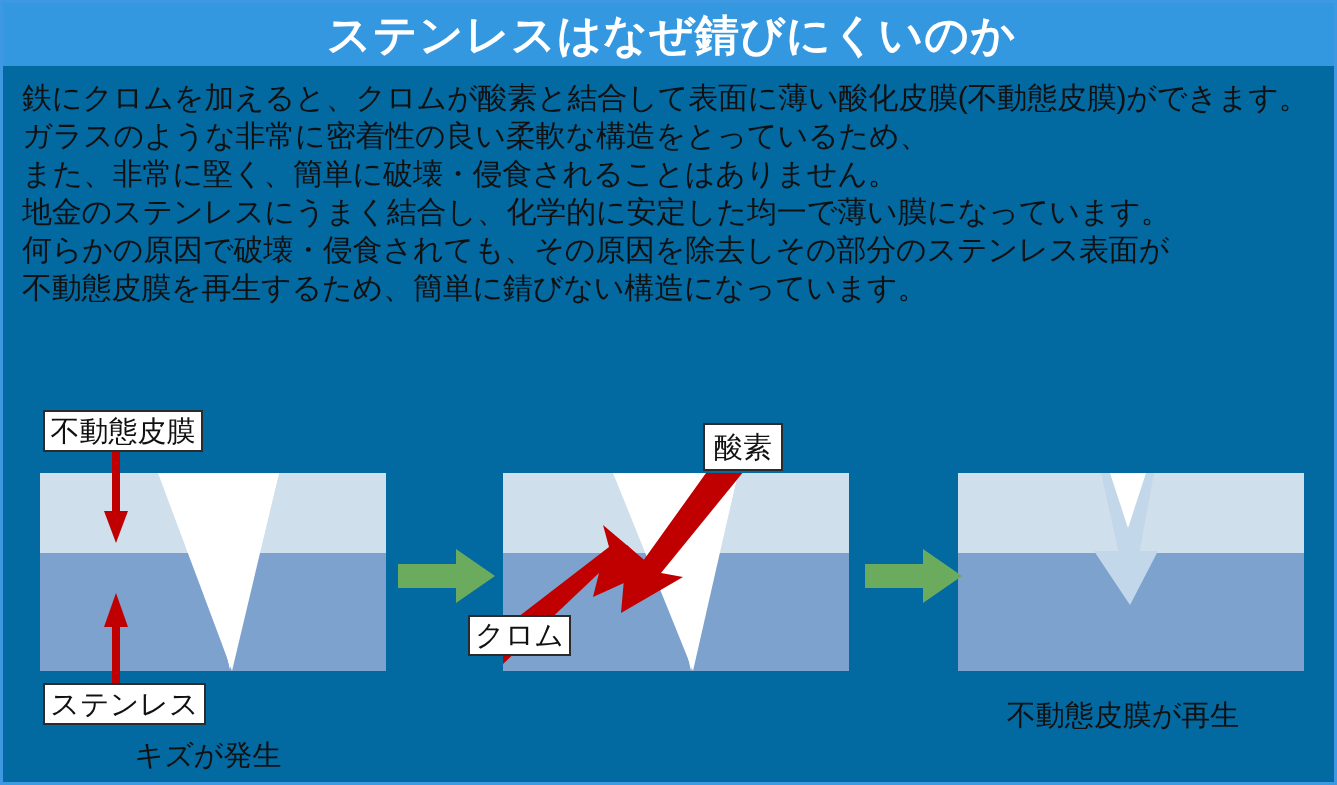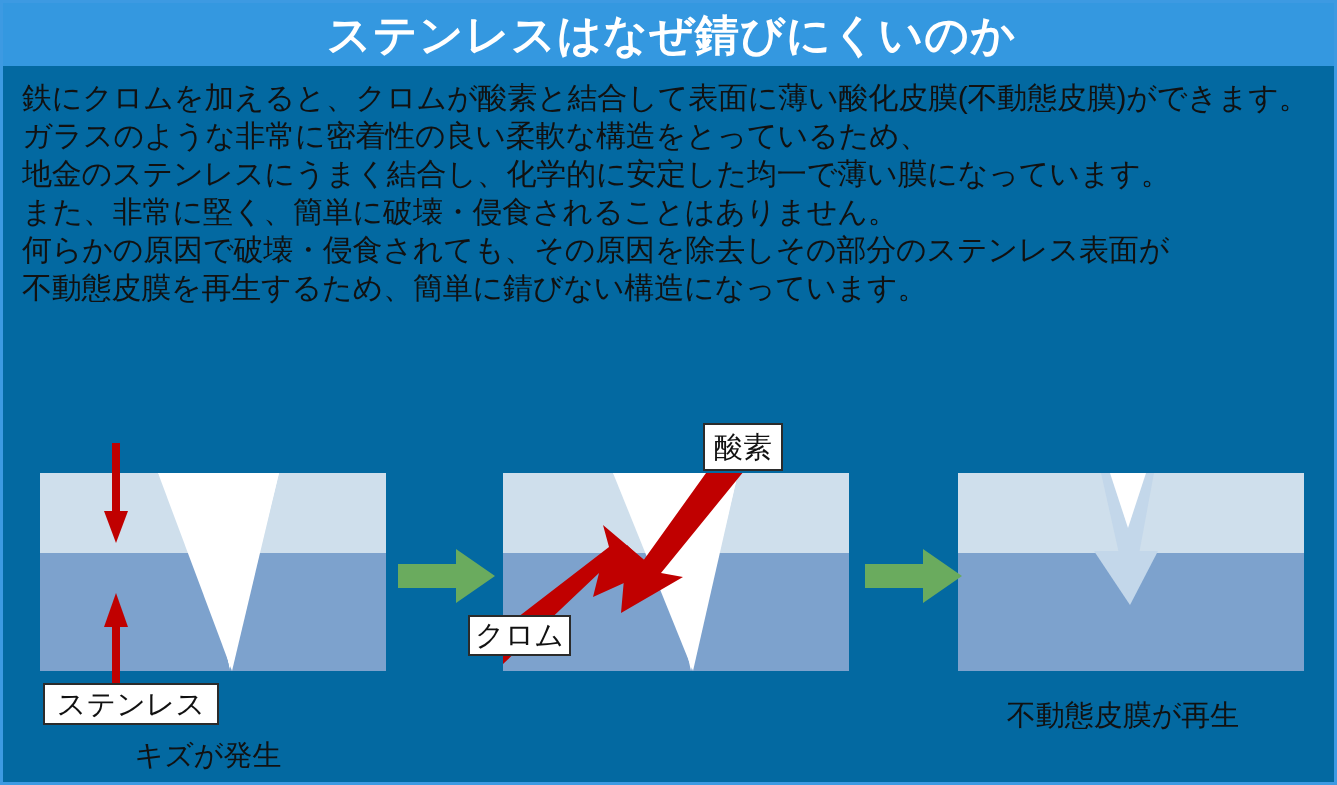--- a/index.html
+++ b/index.html
@@ -122,22 +122,22 @@
 
 <div id="page">
 
   <div id="header-bar">
     <div id="header-title">ステンレスはなぜ錆びにくいのか</div>
   </div>
 
   <div id="body-text">
     <div class="body-line">鉄にクロムを加えると、クロムが酸素と結合して表面に薄い酸化皮膜(不動態皮膜)ができます。</div>
     <div class="body-line">ガラスのような非常に密着性の良い柔軟な構造をとっているため、</div>
+    <div class="body-line">また、非常に堅く、簡単に破壊・侵食されることはありません。</div>
     <div class="body-line">地金のステンレスにうまく結合し、化学的に安定した均一で薄い膜になっています。</div>
-    <div class="body-line">また、非常に堅く、簡単に破壊・侵食されることはありません。</div>
     <div class="body-line">何らかの原因で破壊・侵食されても、その原因を除去しその部分のステンレス表面が</div>
     <div class="body-line">不動態皮膜を再生するため、簡単に錆びない構造になっています。</div>
   </div>
 
   <div id="diagram">
 
     <div class="panel" style="left:37px; top:80px; width:346px; height:198px;">
       <svg class="block" width="346" height="198" viewBox="0 0 346 198">
 
         <path d="M0,0 L120,0 L175,198 L148,198 L110,75 L88,0 L0,0 Z" fill="#cfdfec" opacity="0"></path>
@@ -162,22 +162,25 @@
         <rect x="9" y="0" width="8" height="72" fill="#c00000"></rect>
         <path d="M13,100 L1,68 L25,68 Z" fill="#c00000"></path>
       </svg>
 
       <svg class="v-arrow" style="left:63px; top:118px;" width="26" height="110" viewBox="0 0 26 110">
         <rect x="9" y="32" width="8" height="78" fill="#c00000"></rect>
         <path d="M13,2 L1,36 L25,36 Z" fill="#c00000"></path>
       </svg>
     </div>
 
-
-    <div class="label-box" style="left:40px; top:290px; width:176px; height:42px;">
+    <div class="label-box" style="left:40px; top:17px; width:160px; height:42px;">
+      <span>不動態皮膜</span>
+    </div>
+
+    <div class="label-box" style="left:40px; top:290px; width:163px; height:42px;">
       <span>ステンレス</span>
     </div>
 
     <div class="caption" style="left:40px; top:345px; width:330px;">キズが発生</div>
 
     <svg class="step-arrow" style="left:395px; top:155px;" width="98" height="56" viewBox="0 0 98 56">
       <path d="M0,16 L58,16 L58,1 L97,28 L58,55 L58,40 L0,40 Z" fill="#6aab5e"></path>
     </svg>
 
     <div class="panel" style="left:500px; top:80px; width:346px; height:198px;">

